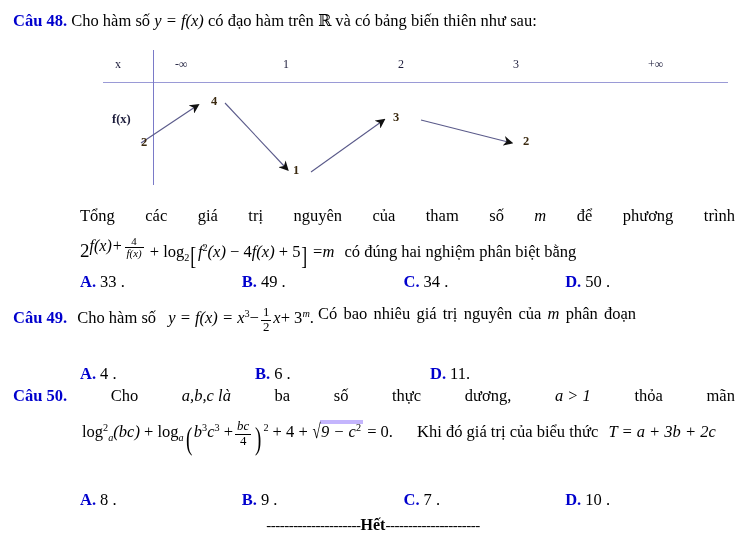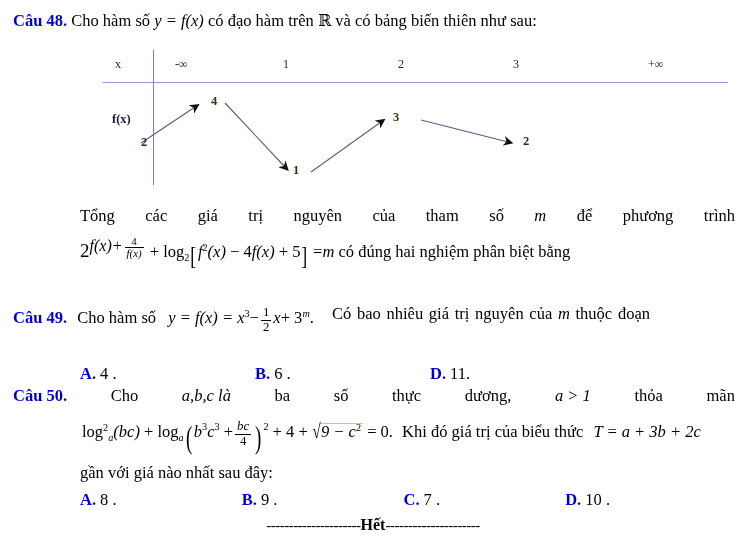--- a/index.html
+++ b/index.html
@@ -64,21 +64,21 @@
     vertical-align: -0.26em;
     transform: scaleX(0.7);
     line-height: 0.8;
   }
 
   
   .sqrt { display: inline-block; white-space: nowrap; }
   .sqrt > .rad { display: inline-block; transform: scaleY(1.25) scaleX(0.9); }
   .sqrt > .rnd {
     display: inline-block;
-    border-top: 1px solid #c4b5fd;
+    border-top: 4px solid #c4b5fd;
     padding: 0 2px 0 1px;
     margin-left: -1px;
   }
 
   
   #q48-head {
     position: absolute;
     left: 13px;
     top: 11px;
     font-size: 16.5px;
@@ -239,38 +239,44 @@
     </div>
   </div>
 
   <div class="para" style="left:80px; top:236px; white-space:nowrap;">
     <span class="mn" style="font-size:19px;">2</span><span style="font-size:16px; vertical-align:super;"><span class="mi">f(x)+</span><span class="frac small"><span class="num">4</span><span class="den mi">f(x)</span></span></span>
     <span>+</span>
     <span><span>log</span><sub class="e">2</sub></span><span class="bigb">[</span><span class="mi">f</span><sup class="e">2</sup><span class="mi">(x)</span>
     <span>− 4</span><span class="mi">f</span><span class="mi">(x)</span>
     <span>+ 5</span><span class="bigb">]</span>
     <span>=</span><span class="mi">m</span>
-    <span style="">có đúng hai nghiệm phân biệt bằng</span>
-  </div>
-
+    <span style="margin-left:6px;">có đúng hai nghiệm phân biệt bằng</span>
+  </div>
+
+  <div class="answers" style="left:80px; top:272px;">
+    <span class="opt"><span class="blue">A.</span><span>33 .</span></span>
+    <span class="opt"><span class="blue">B.</span><span>49 .</span></span>
+    <span class="opt"><span class="blue">C.</span><span>34 .</span></span>
+    <span class="opt"><span class="blue">D.</span><span>50 .</span></span>
+  </div>
 
   <div class="para" style="left:13px; top:306px; white-space:nowrap;">
     <span class="qlabel">Câu 49.</span>
     <span style="margin-left:6px;">Cho hàm số</span>
     <span style="margin-left:8px;"><span class="mi">y = f(x) = x</span><sup class="e">3</sup><span>−</span><span class="frac"><span class="num">1</span><span class="den">2</span></span><span class="mi">x</span><span>+ 3</span><sup class="e mi">m</sup><span>.</span></span>
-    <span class="justify" style="display:inline-flex; width:318px; margin-left:14px; vertical-align:top;">
+    <span class="justify" style="display:inline-flex; width:318px; margin-left:0; vertical-align:top;">
       <span>Có</span>
       <span>bao</span>
       <span>nhiêu</span>
       <span>giá</span>
       <span>trị</span>
       <span>nguyên</span>
       <span>của</span>
       <span class="mi">m</span>
-      <span>thuộc</span>
+      <span>phân</span>
       <span>đoạn</span>
     </span>
   </div>
 
 
   <div class="answers" style="left:80px; top:364px;">
     <span class="opt"><span class="blue">A.</span><span>4 .</span></span>
     <span class="opt"><span class="blue">B.</span><span>6 .</span></span>
     <span class="opt"><span class="blue">D.</span><span>11.</span></span>
   </div>
@@ -291,31 +297,30 @@
   </div>
 
   <div class="para" style="left:82px; top:420px; white-space:nowrap;">
     <span><span>log</span><sup class="e">2</sup><sub class="e mi">a</sub><span class="mi">(bc)</span></span>
     <span>+</span>
     <span><span>log</span><sub class="e mi">a</sub></span><span class="bigp">(</span><span class="mi">b</span><sup class="e">3</sup><span class="mi">c</span><sup class="e">3</sup>
     <span>+</span><span class="frac"><span class="num mi">bc</span><span class="den">4</span></span><span class="bigp">)</span><sup class="e">2</sup>
     <span>+ 4 +</span>
     <span class="sqrt"><span class="rad">√</span><span class="rnd"><span class="mi">9 − c</span><sup class="e">2</sup></span></span>
     <span>= 0</span><span>.</span>
-    <span style="margin-left:5px;">Khi</span>
+    <span style="margin-left:20px;">Khi</span>
     <span>đó</span>
     <span>giá</span>
     <span>trị</span>
     <span>của</span>
     <span>biểu</span>
     <span>thức</span>
     <span class="mi" style="margin-left:6px;">T = a + 3b + 2c</span>
   </div>
 
-  <div class="para" style="left:80px; top:465px; white-space:nowrap;">gần với giá nào nhất sau đây:</div>
 
   <div class="answers" style="left:80px; top:490px;gap:32px;">
     <span class="opt"><span class="blue">A.</span><span>8 .</span></span>
     <span class="opt"><span class="blue">B.</span><span>9 .</span></span>
     <span class="opt"><span class="blue">C.</span><span>7 .</span></span>
     <span class="opt"><span class="blue">D.</span><span>10 .</span></span>
   </div>
 
   <div id="footer">
     <span class="dash">---------------------</span><span class="het">Hết</span><span class="dash">---------------------</span>

